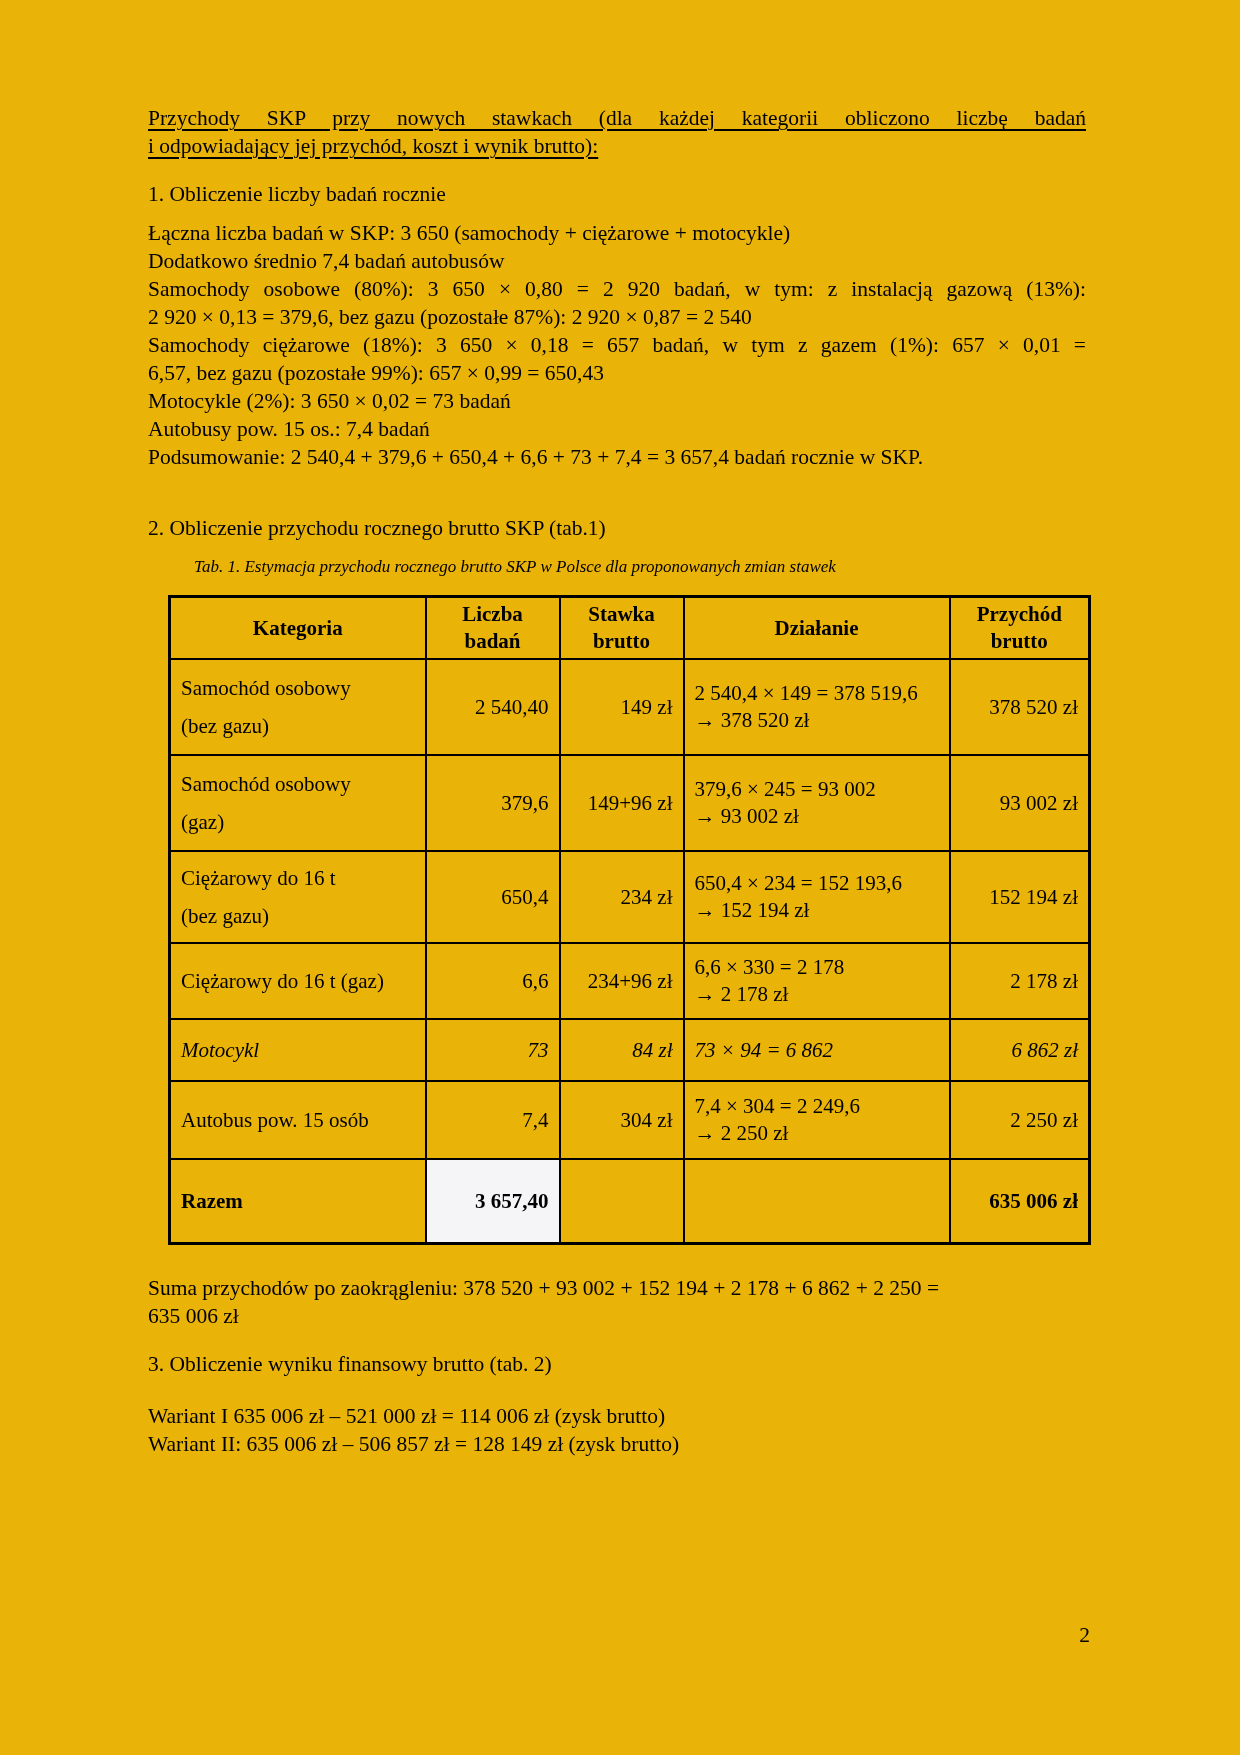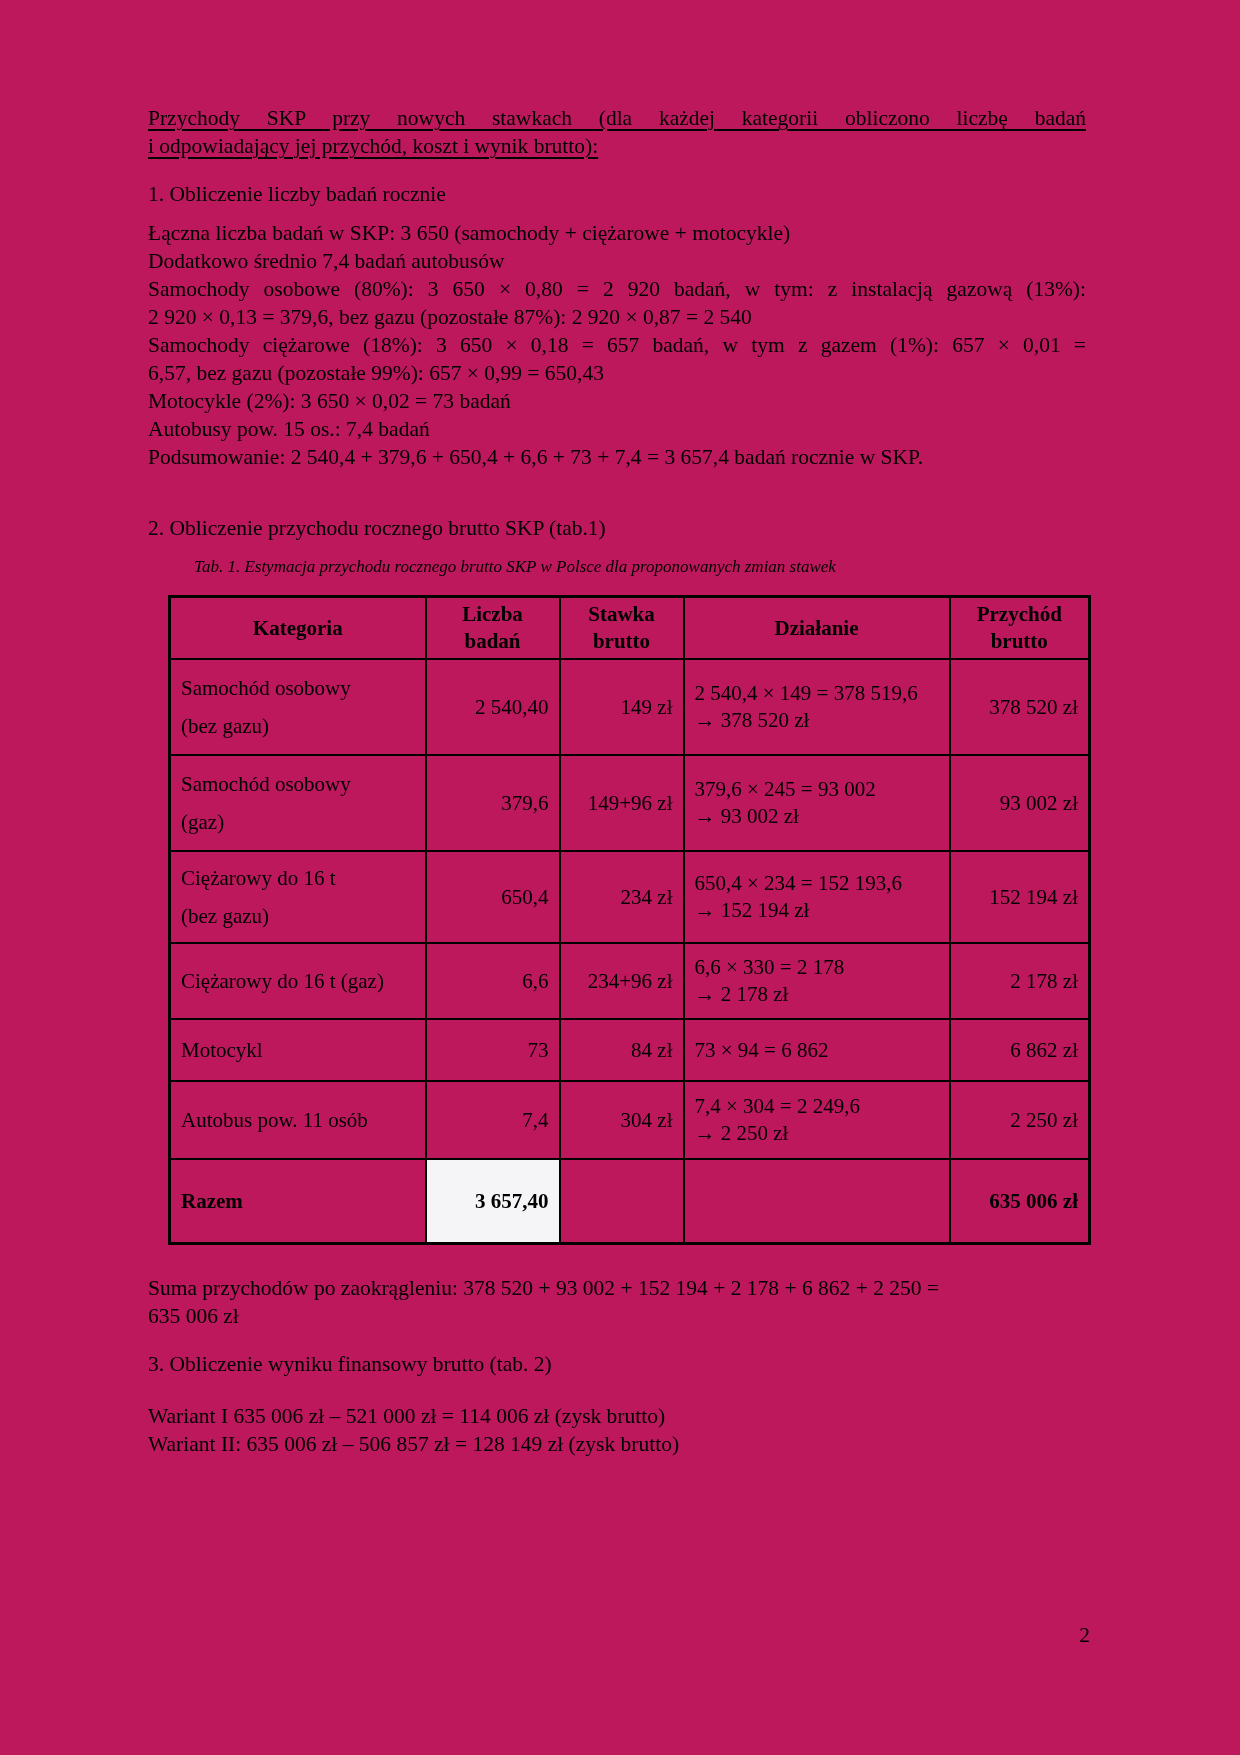--- a/index.html
+++ b/index.html
@@ -1,21 +1,21 @@
 <!DOCTYPE html>
 <html><head>
 <meta charset="utf-8">
 <style>
   html, body { margin: 0; padding: 0; background: #e8e8e8; }
   .page {
     position: relative;
     width: 1240px;
     height: 1755px;
     margin: 0 auto;
-    background: #be185d;
+    background: #eab308;
     color: #000000;
     font-family: "Liberation Serif", "DejaVu Serif", serif;
     font-size: 21.5px;
     line-height: 28px;
     box-sizing: border-box;
     padding: 104px 154px 0 148px;
     overflow: hidden;
   }
   .intro { text-decoration: underline; text-underline-offset: 4px; }
   .justify-full { text-align: justify; text-align-last: justify; }
@@ -52,21 +52,21 @@
   .col-calc  { width: 266px; }
   .col-rev   { width: 140px; }
   td.cat  { text-align: left;  white-space: pre-line; line-height: 38px; }
   td.num  { text-align: right; }
   td.calc { text-align: left;  white-space: pre-line; line-height: 27px; }
   tr.h-header { height: 58px; }
   tr.h-r1 { height: 96px; }
   tr.h-r2 { height: 96px; }
   tr.h-r3 { height: 92px; }
   tr.h-r4 { height: 76px; }
-  tr.h-r5 { height: 62px; }
+  tr.h-r5 { height: 62px; font-style: italic; }
   tr.h-r6 { height: 78px; }
   tr.h-total { height: 84px; }
   tr.total-row td { font-weight: bold; }
   td.total-count { background: #f5f5f7; }
   .after-table { margin-top: 29px; }
   .sec3-title { }
   .variants { margin-top: 24px; }
   .page-number {
     position: absolute;
     top: 1621px;
@@ -157,21 +157,21 @@
       <td class="num">2 178 zł</td>
     </tr>
     <tr class="h-r5">
       <td class="cat">Motocykl</td>
       <td class="num">73</td>
       <td class="num">84 zł</td>
       <td class="calc">73 × 94 = 6 862</td>
       <td class="num">6 862 zł</td>
     </tr>
     <tr class="h-r6">
-      <td class="cat">Autobus pow. 11 osób</td>
+      <td class="cat">Autobus pow. 15 osób</td>
       <td class="num">7,4</td>
       <td class="num">304 zł</td>
       <td class="calc">7,4 × 304 = 2 249,6
 → 2 250 zł</td>
       <td class="num">2 250 zł</td>
     </tr>
     <tr class="h-total total-row">
       <td class="cat">Razem</td>
       <td class="num total-count">3 657,40</td>
       <td class="num"></td>

